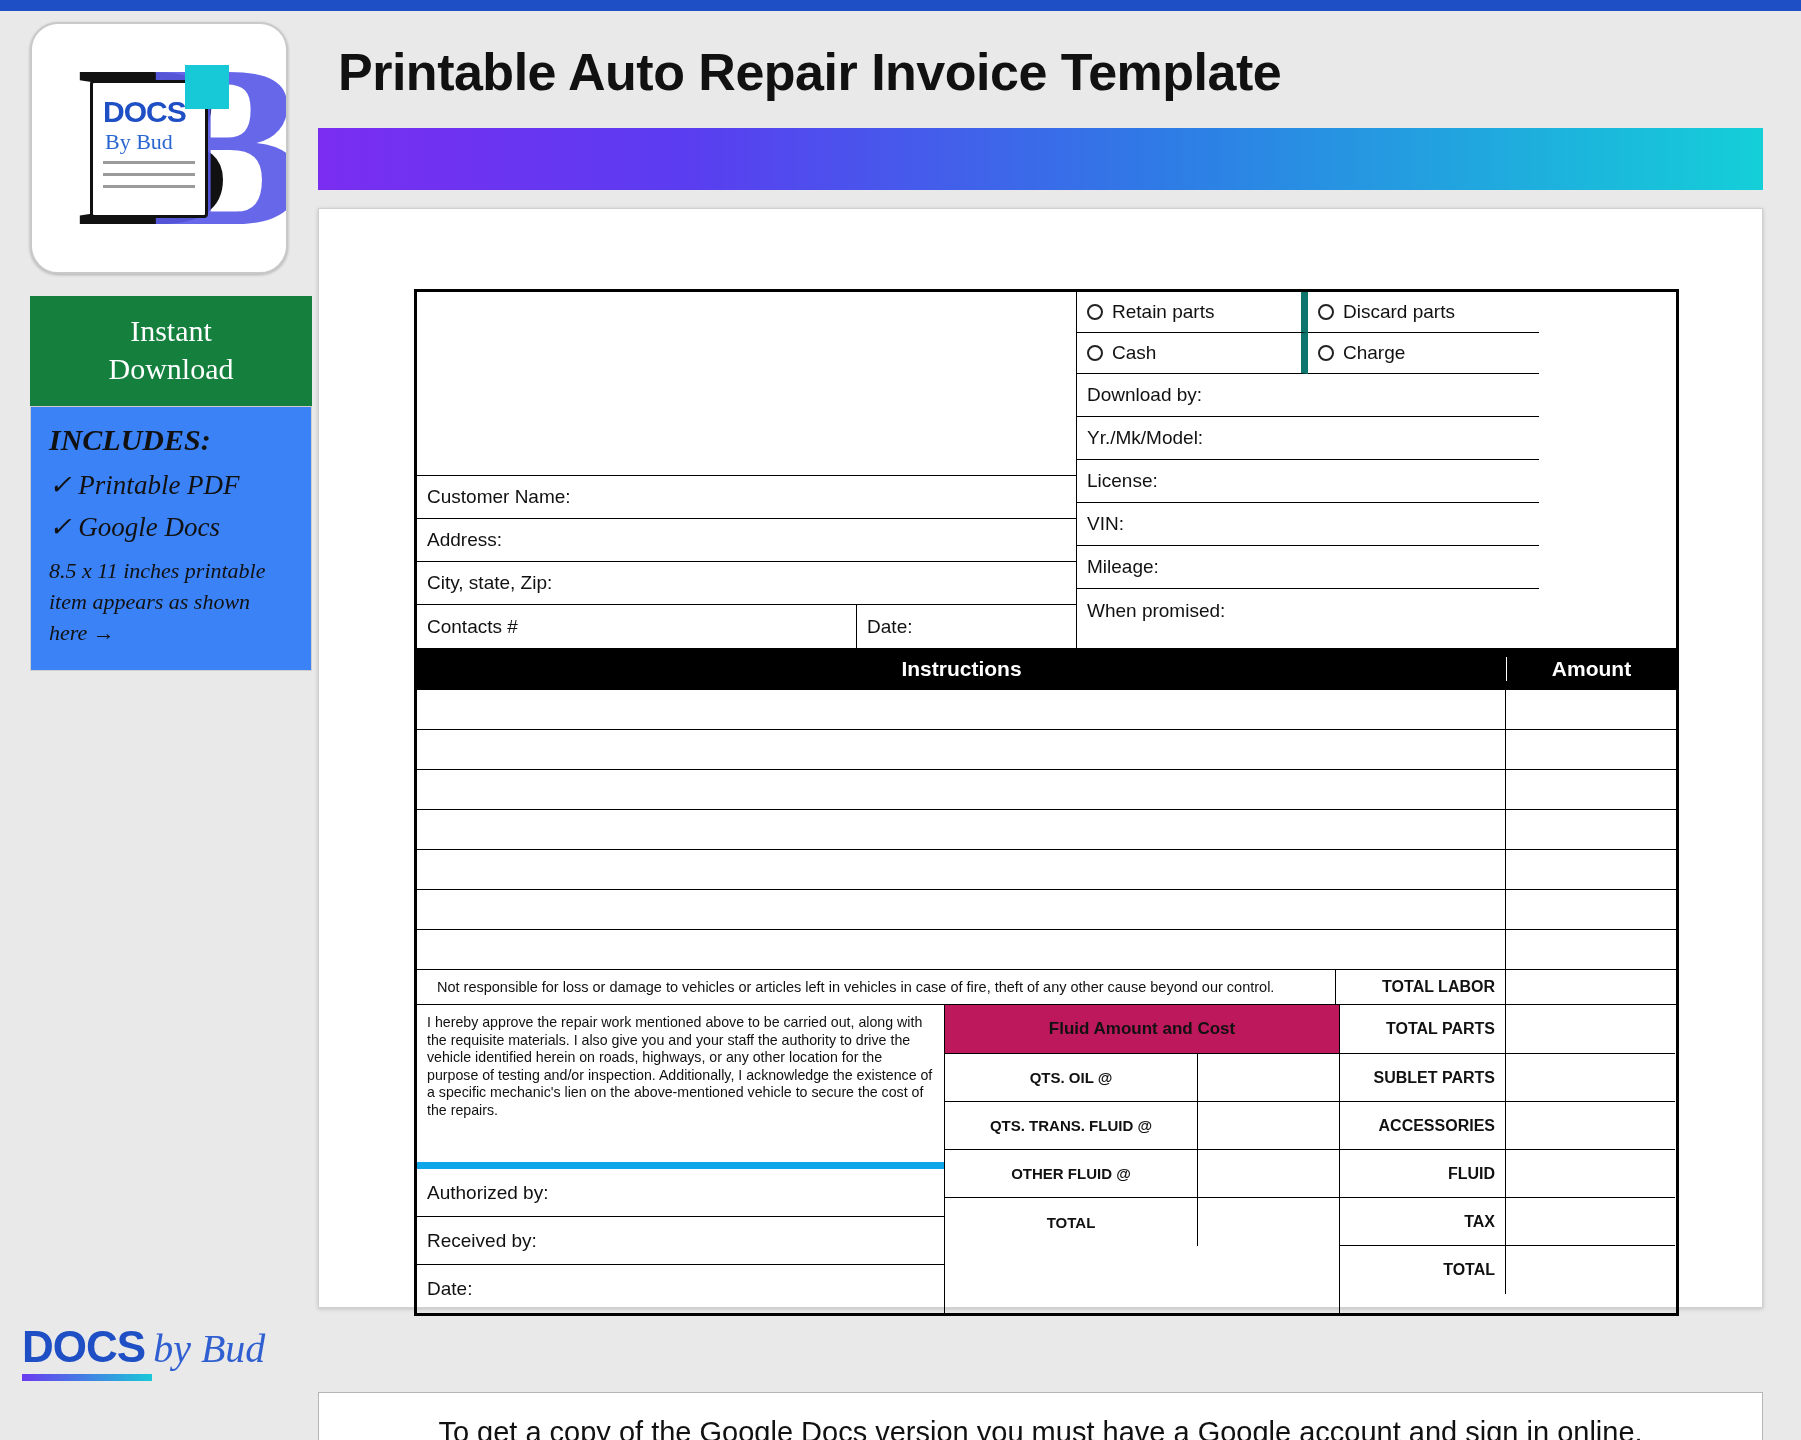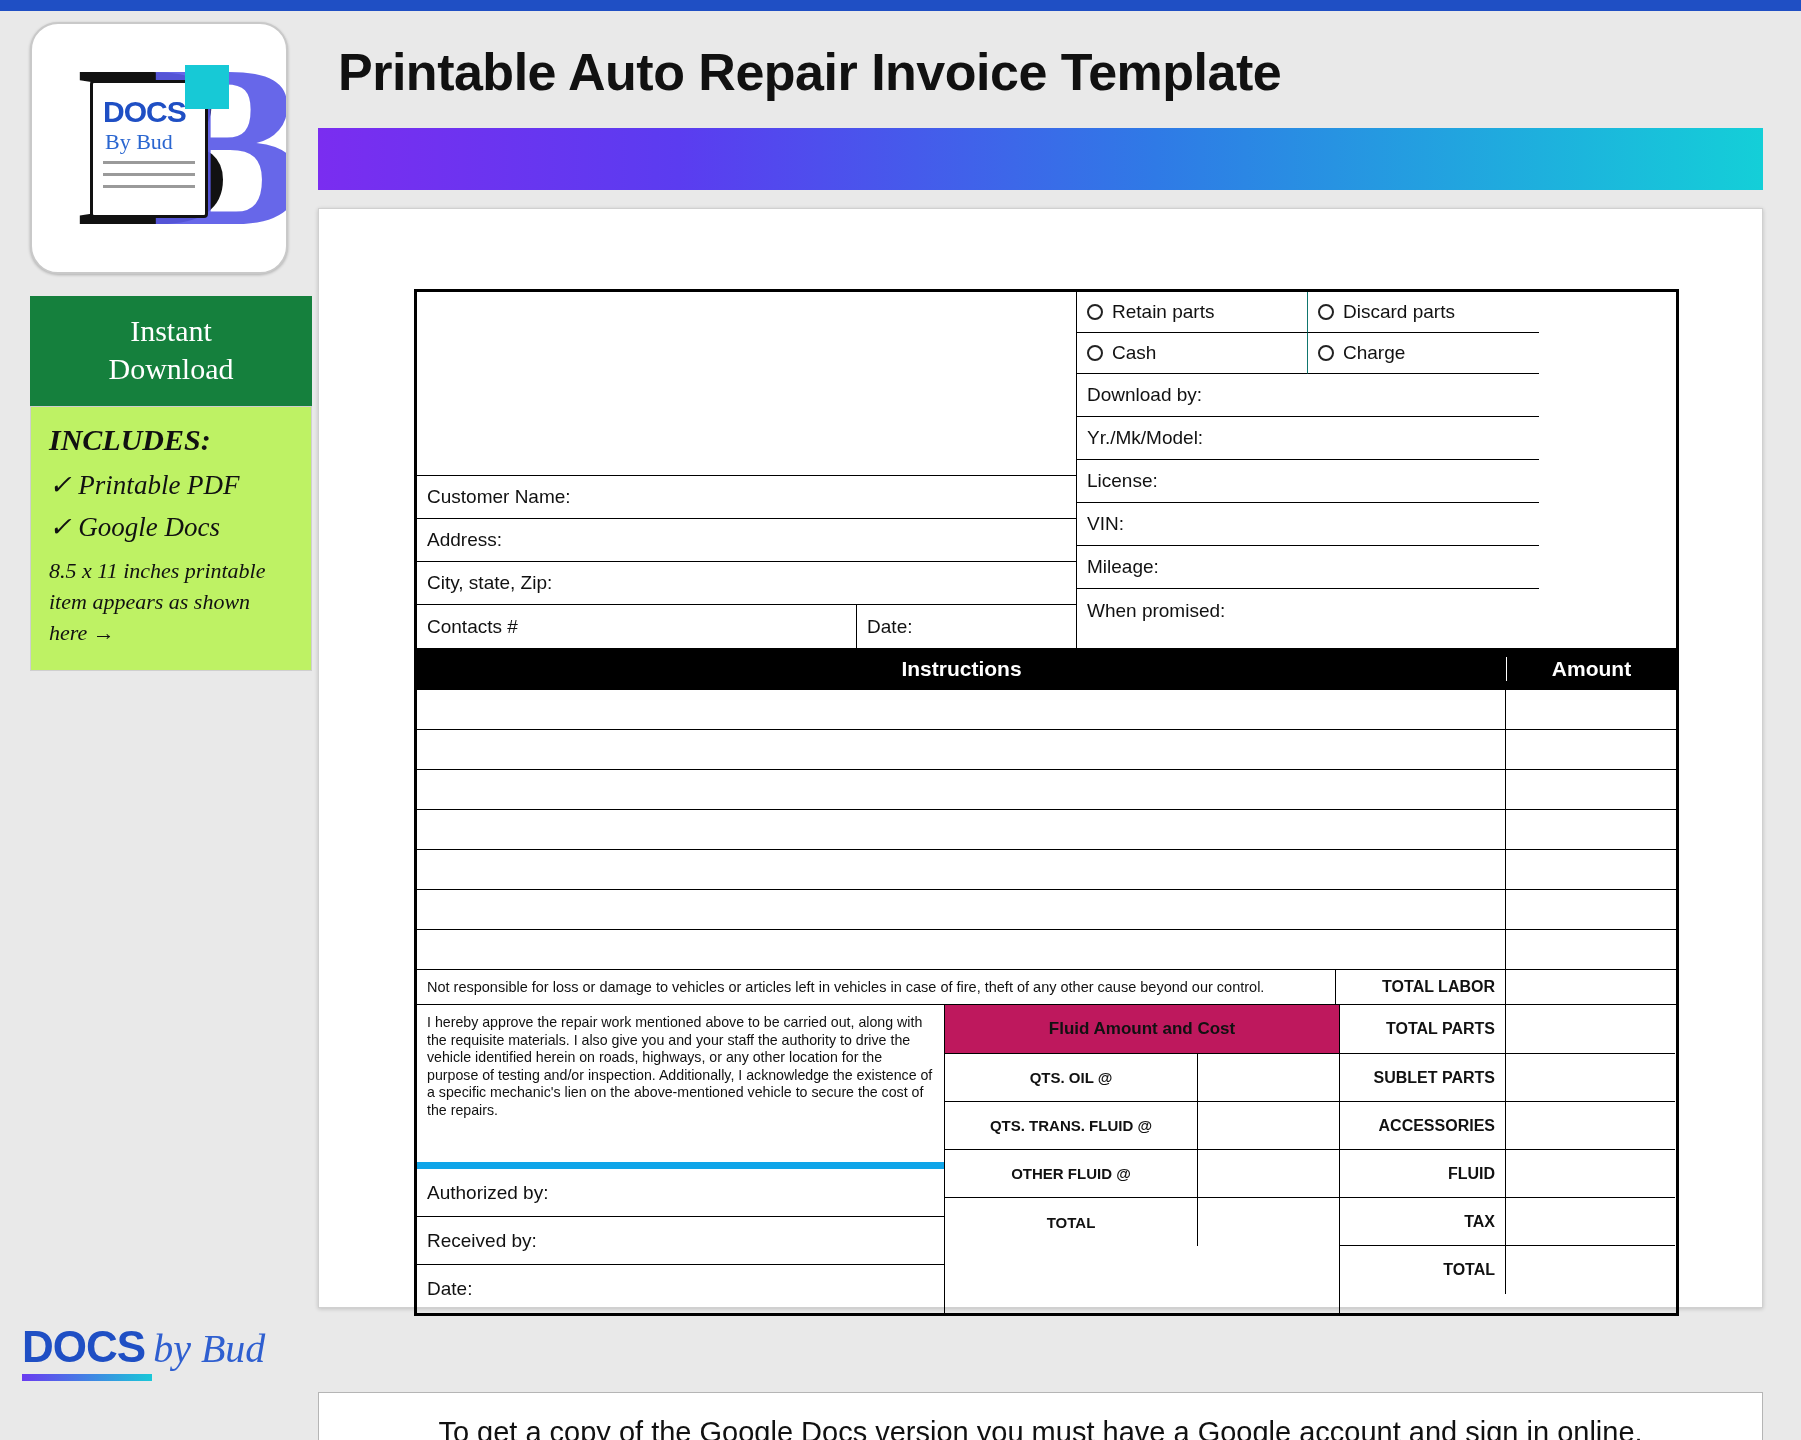--- a/index.html
+++ b/index.html
@@ -104,21 +104,21 @@
     background: #15803d;
     color: #fff;
     text-align: center;
     font-family: "Liberation Serif", serif;
     font-size: 30px;
     line-height: 38px;
     padding: 16px 6px 18px 6px;
   }
   .includes-box {
     width: 282px;
-    background: #bef264;
+    background: #3b82f6;
     border: 1px solid #cfcfcf;
     padding: 16px 18px 22px 18px;
   }
   .includes-title {
     font-family: "Liberation Serif", serif;
     font-weight: bold;
     font-style: italic;
     font-size: 30px;
     color: #111;
     margin-bottom: 12px;
@@ -217,21 +217,21 @@
   .radio-row { display: flex; }
   .radio-cell {
     width: 50%;
     border-bottom: 1px solid #000;
     padding: 9px 10px;
     display: flex;
     align-items: center;
     gap: 9px;
     font-size: 19px;
   }
-  .radio-cell.first { border-right: 1px solid #0f766e; }
+  .radio-cell.first { border-right: 7px solid #0f766e; }
   .radio {
     width: 16px; height: 16px;
     border: 2px solid #222;
     border-radius: 50%;
     flex: none;
   }
   .full-cell {
     border-bottom: 1px solid #000;
     padding: 9px 10px;
     font-size: 19px;
@@ -266,21 +266,21 @@
     width: 170px;
     border-bottom: 1px solid #000;
     height: 40px;
   }
   
   .disc-row { display: flex; }
   .disc-text {
     flex: 1;
     border-right: 1px solid #000;
     border-bottom: 1px solid #000;
-    padding: 8px 10px;
+    padding: 8px 20px;
     font-size: 14.5px;
     display: flex;
     align-items: center;
   }
   .tot-lbl {
     width: 170px;
     border-right: 1px solid #000;
     border-bottom: 1px solid #000;
     font-weight: bold;
     font-size: 16px;

